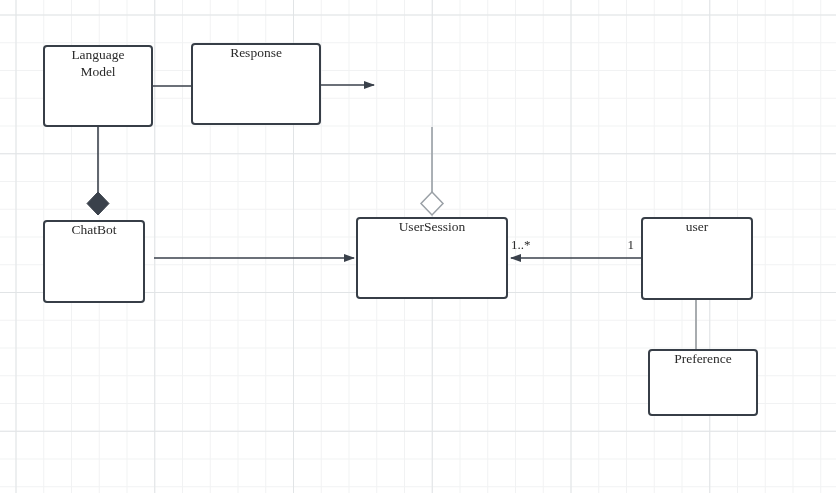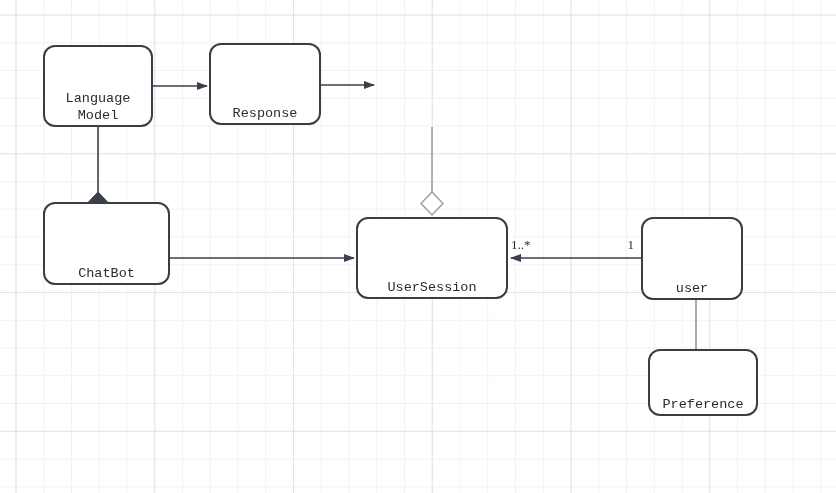--- a/index.html
+++ b/index.html
@@ -21,26 +21,25 @@
   .edges {
     position: absolute;
     left: 0; top: 0;
     width: 836px; height: 493px;
   }
   .node {
     position: absolute;
     box-sizing: border-box;
     background: #ffffff;
     border: 2px solid #373e47;
-    border-radius: 12px;
+    border-radius: 4px;
     display: flex;
-    align-items: flex-end;
+    align-items: flex-start;
     justify-content: center;
     text-align: center;
-    font-family: Liberation Mono, monospace;
   }
   .node .label {
     font-size: 13.5px;
     line-height: 1.25;
     color: #2b2b2b;
   }
   .node .label.narrow { max-width: 78px; }
   .edge-label {
     font-size: 13px;
     fill: #2b2b2b;
@@ -85,34 +84,34 @@
 
     <text class="edge-label" x="511" y="249" text-anchor="start">1..*</text>
 
     <text class="edge-label" x="634" y="249" text-anchor="end">1</text>
   </svg>
 
   <div class="node" style="left:43px; top:45px; width:110px; height:82px;">
     <span class="label narrow">Language Model</span>
   </div>
 
-  <div class="node" style="left:209px; top:43px; width:112px; height:82px;">
+  <div class="node" style="left:191px; top:43px; width:130px; height:82px;">
     <span class="label">Response</span>
   </div>
 
 
-  <div class="node" style="left:43px; top:202px; width:127px; height:83px;">
+  <div class="node" style="left:43px; top:220px; width:102px; height:83px;">
     <span class="label">ChatBot</span>
   </div>
 
   <div class="node" style="left:356px; top:217px; width:152px; height:82px;">
     <span class="label">UserSession</span>
   </div>
 
-  <div class="node" style="left:641px; top:217px; width:102px; height:83px;">
+  <div class="node" style="left:641px; top:217px; width:112px; height:83px;">
     <span class="label">user</span>
   </div>
 
   <div class="node" style="left:648px; top:349px; width:110px; height:67px;">
     <span class="label">Preference</span>
   </div>
 
 </div>
 
 </body></html>

